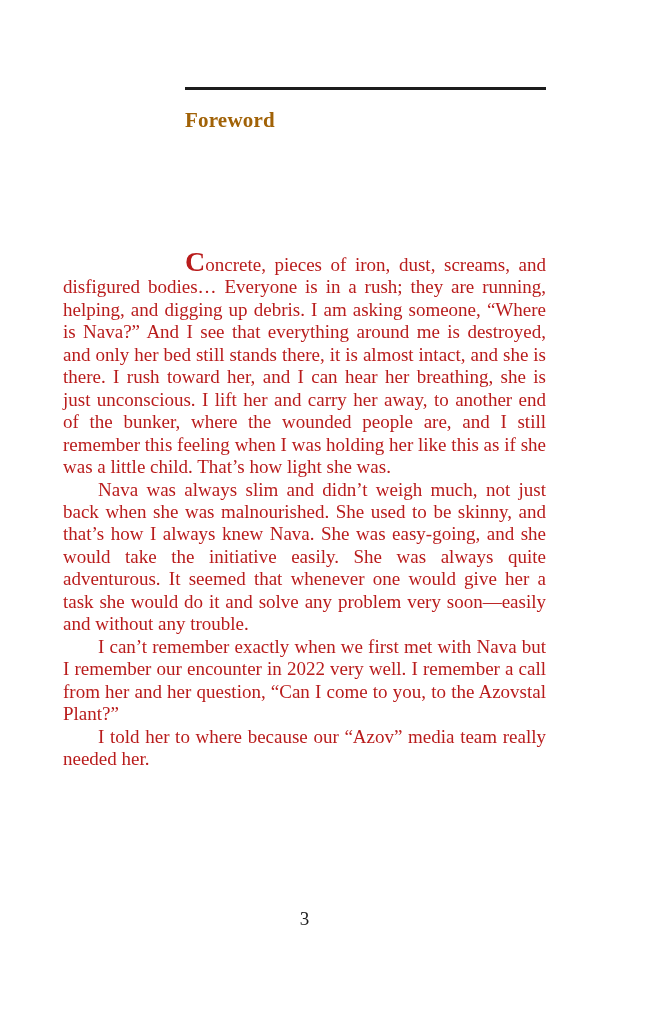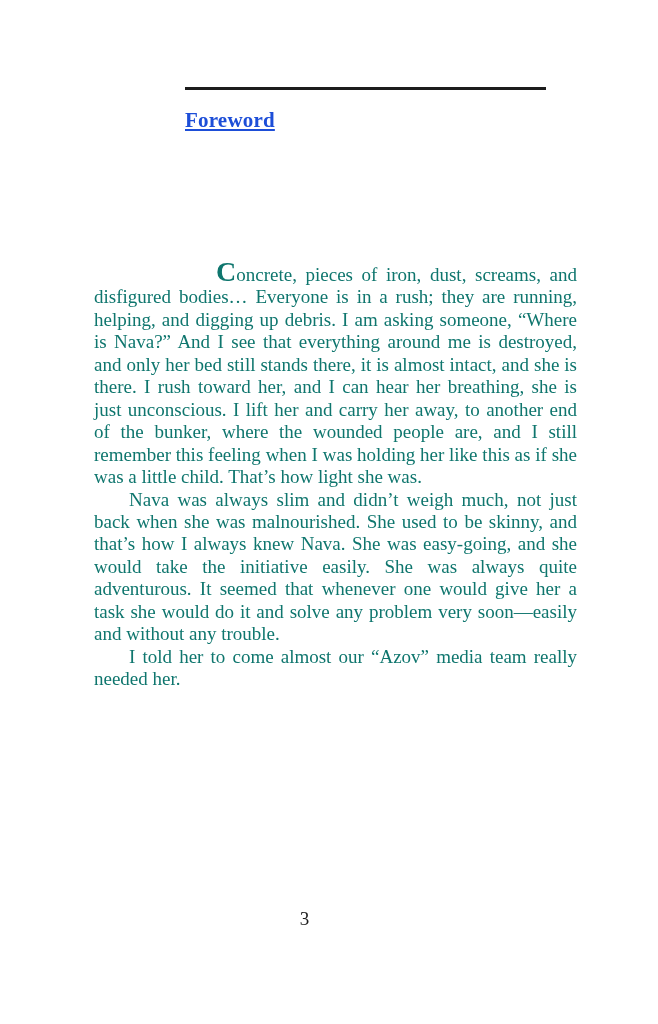--- a/index.html
+++ b/index.html
@@ -25,33 +25,31 @@
     background: #1c1c1c;
   }
   .chapter-title {
     position: absolute;
     top: 108px;
     left: 185px;
     margin: 0;
     font-size: 21px;
     font-weight: 700;
     letter-spacing: 0.2px;
-    color: #1d4ed8;
-    text-decoration: underline;
+    color: #a16207;
   }
   .content {
     position: absolute;
-    top: 261px;
+    top: 251px;
     left: 63px;
     width: 483px;
     font-size: 19px;
     line-height: 22.45px;
     text-align: justify;
-    color: #0f766e;
-    margin-left: 31px;
+    color: #b91c1c;
   }
   .content p {
     margin: 0;
     padding: 0;
     text-indent: 35px;
   }
   .content p.opening {
     text-indent: 122px;
   }
   .lead-char {
@@ -74,18 +72,19 @@
 
 <div class="page">
 
   <div class="rule"></div>
 
   <h1 class="chapter-title">Foreword</h1>
 
   <section class="content">
     <p class="opening"><span class="lead-char">C</span><span>oncrete, pieces of iron, dust, screams, and disfigured bodies… Everyone is in a rush; they are running, helping, and digging up debris. I am asking someone, “Where is Nava?” And I see that everything around me is destroyed, and only her bed still stands there, it is almost intact, and she is there. I rush toward her, and I can hear her breathing, she is just unconscious. I lift her and carry her away, to another end of the bunker, where the wounded people are, and I still remember this feeling when I was holding her like this as if she was a little child. That’s how light she was.</span></p>
     <p>Nava was always slim and didn’t weigh much, not just back when she was malnourished. She used to be skinny, and that’s how I always knew Nava. She was easy-going, and she would take the initiative easily. She was always quite adventurous. It seemed that whenever one would give her a task she would do it and solve any problem very soon—easily and without any trouble.</p>
-    <p>I told her to come almost our “Azov” media team really needed her.</p>
+    <p>I can’t remember exactly when we first met with Nava but I remember our encounter in 2022 very well. I remember a call from her and her question, “Can I come to you, to the Azovstal Plant?”</p>
+    <p>I told her to where because our “Azov” media team really needed her.</p>
   </section>
 
   <div class="page-number">3</div>
 
 </div>
 
 </body></html>

